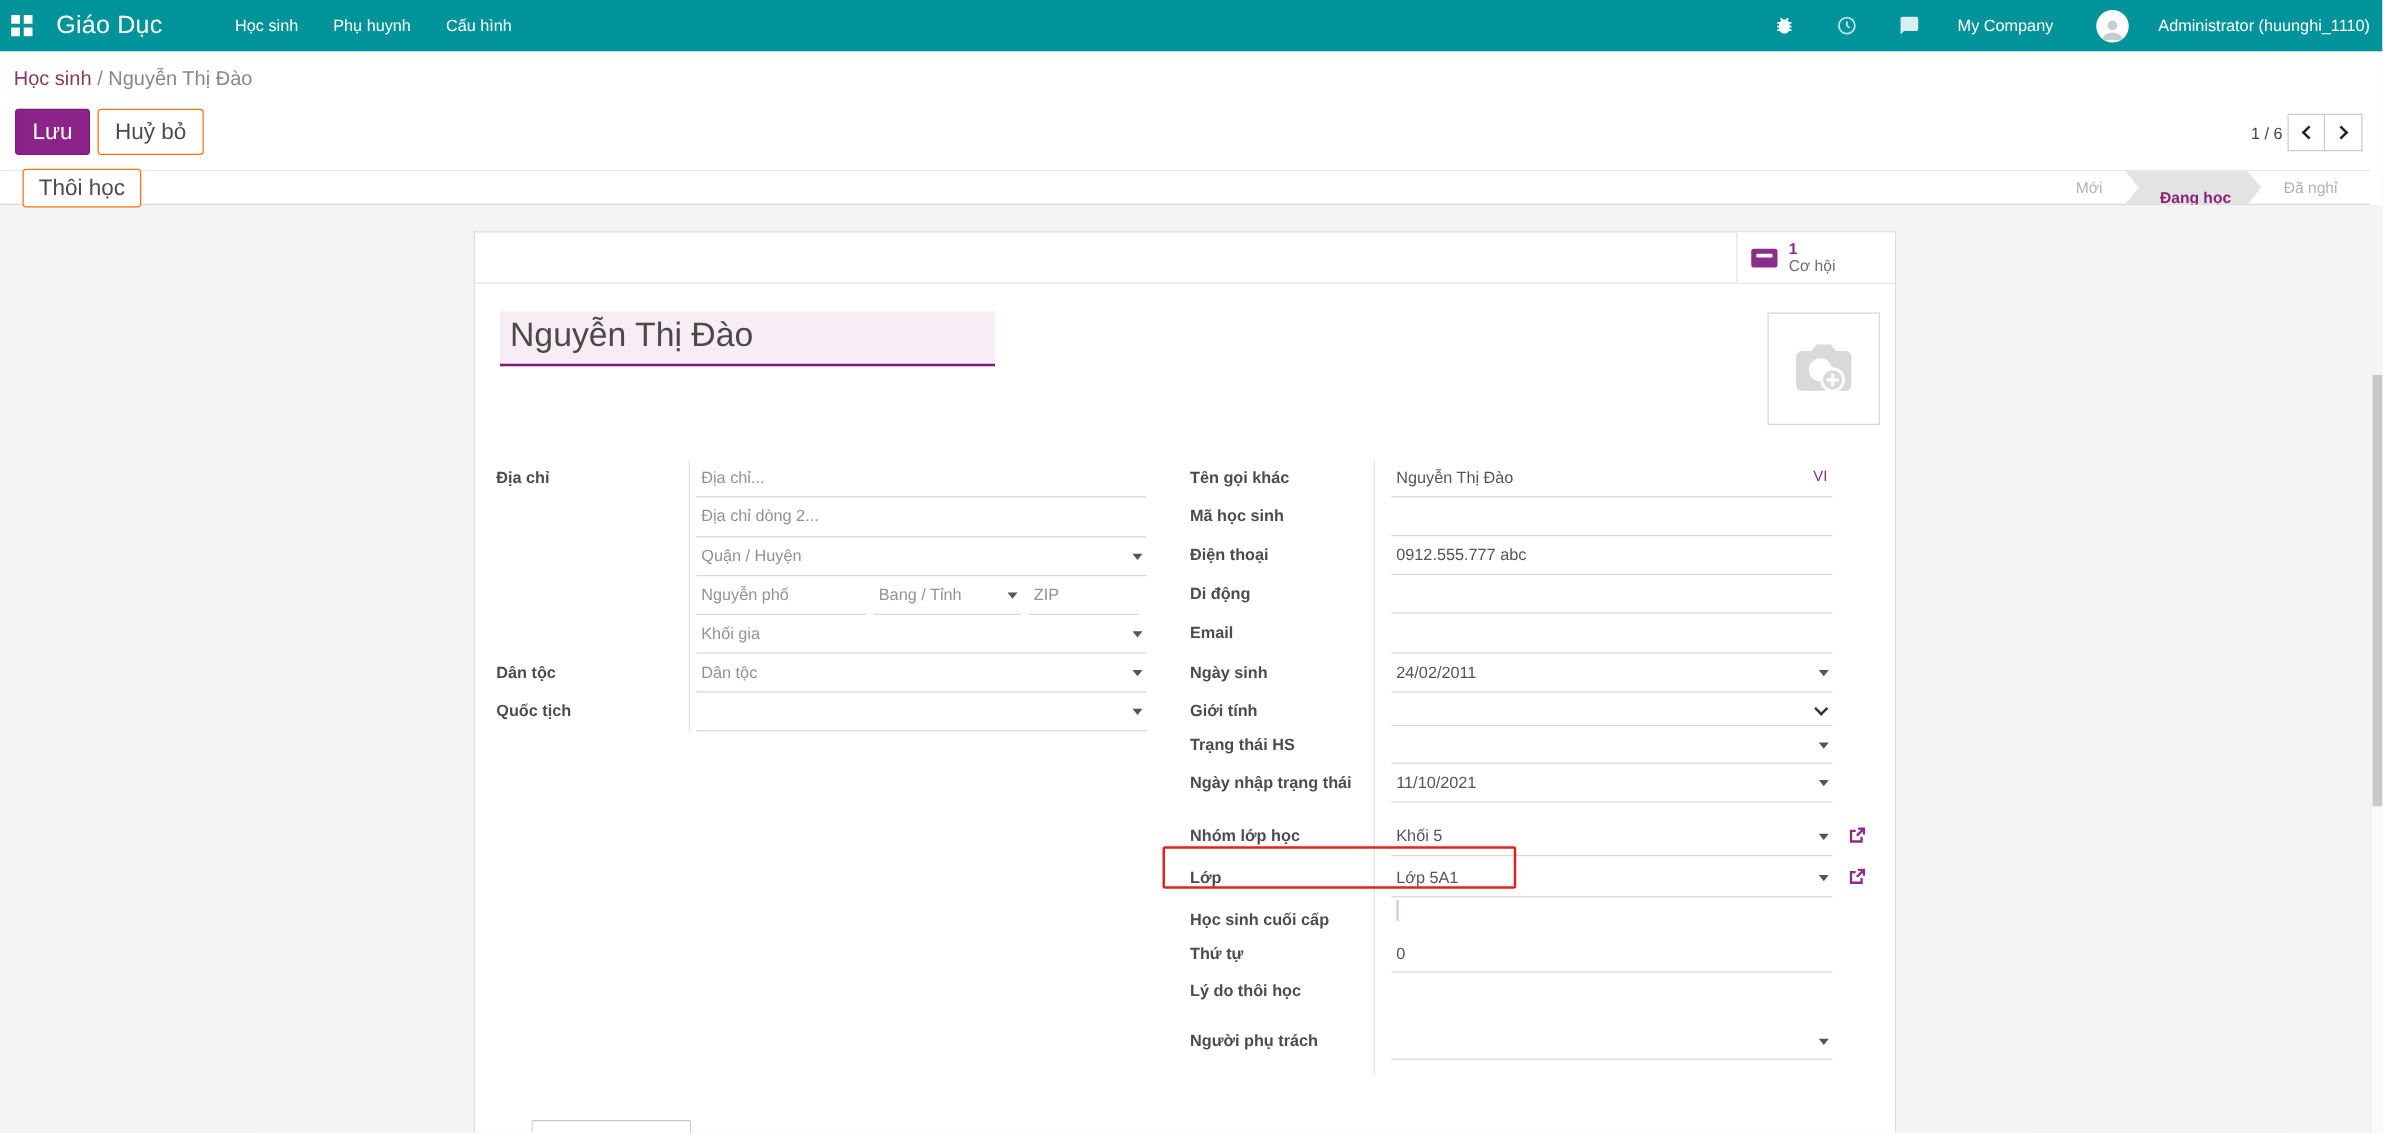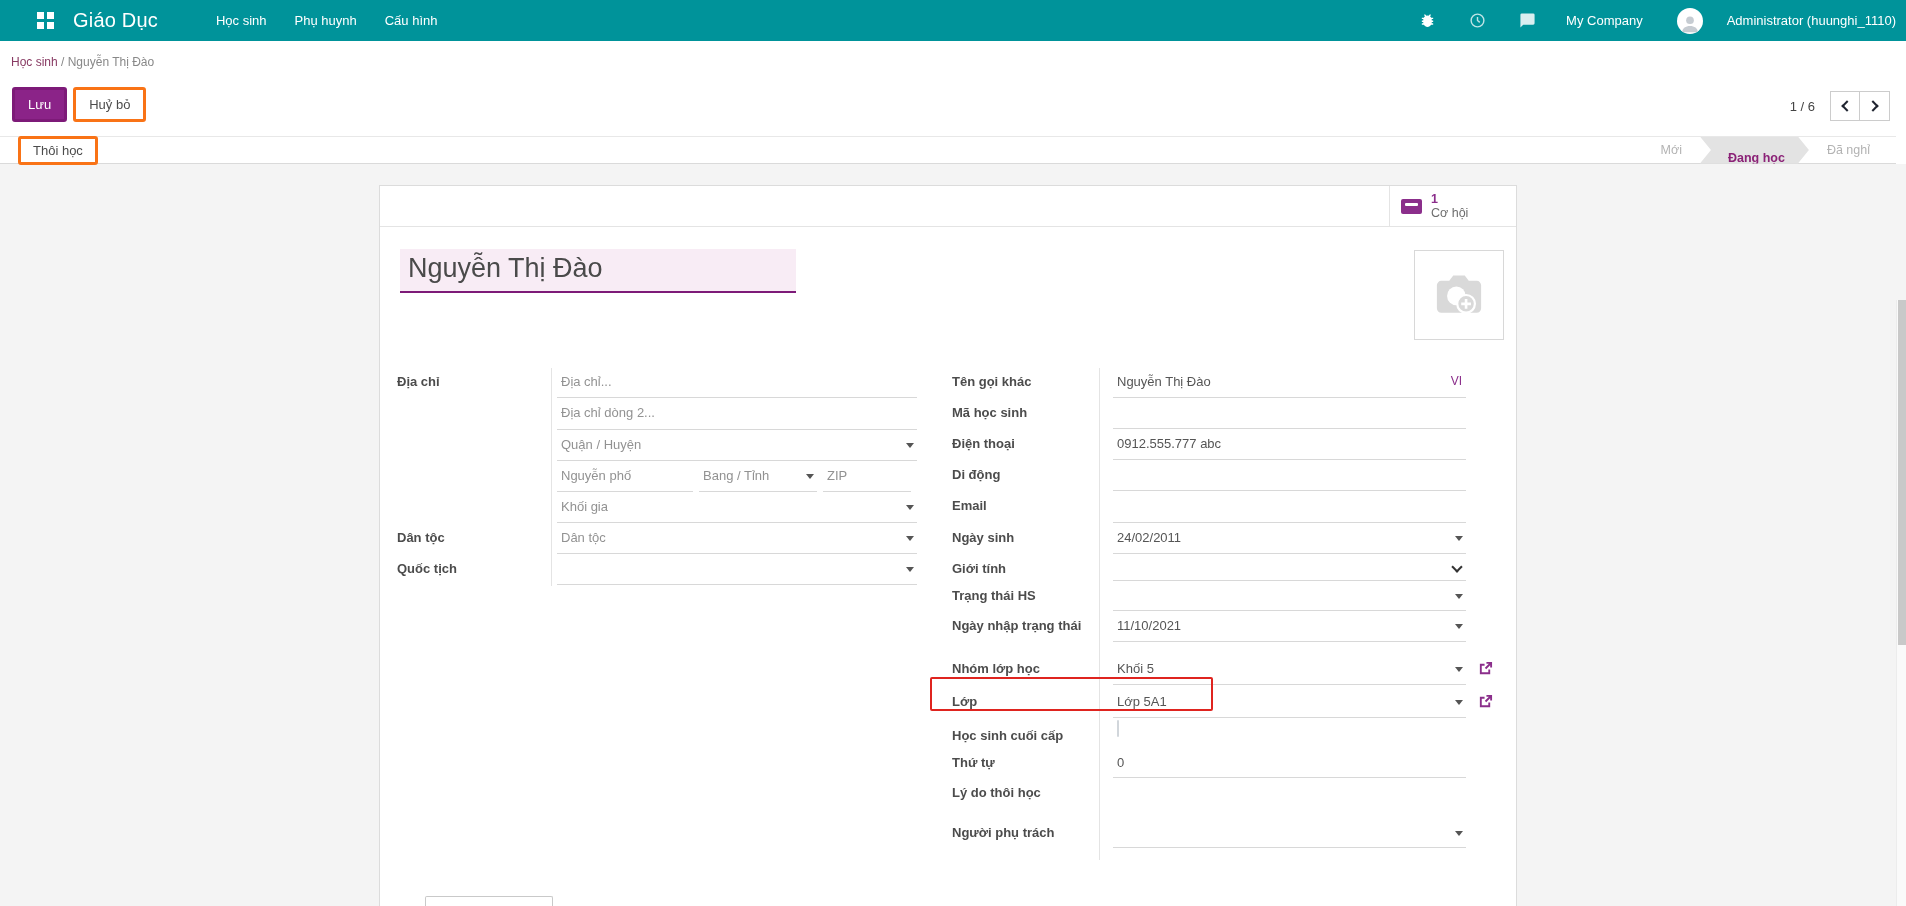--- a/index.html
+++ b/index.html
@@ -1,42 +1,42 @@
 <!DOCTYPE html>
 <html><head>
 <meta charset="utf-8">
 <title>Giáo Dục</title>
 <style>
   * { margin:0; padding:0; box-sizing:border-box; }
   html,body { width:1906px; height:906px; overflow:hidden; }
   body { font-family:"Liberation Sans","DejaVu Sans",sans-serif; background:#fff; position:relative; color:#444; }
 
   
-  .navbar { position:absolute; top:0; left:0; right:0; height:41px; background:#00939a; display:flex; align-items:center; color:#fff; z-index:20;padding-left:28px; }
+  .navbar { position:absolute; top:0; left:0; right:0; height:41px; background:#00939a; display:flex; align-items:center; color:#fff; z-index:20; }
   .apps-icon { margin-left:9px; width:17px; height:17px; display:grid; grid-template-columns:7px 7px; gap:3px; cursor:pointer; }
   .apps-icon span { width:7px; height:7px; background:#fff; }
   .brand { margin-left:19px; font-size:20px; font-weight:500; letter-spacing:.2px; cursor:pointer; }
   .nav-menus { margin-left:56px; display:flex; gap:24px; font-size:13px; }
   .nav-menus a { color:#fff; text-decoration:none; cursor:pointer; padding:4px 2px; }
   .nav-right { margin-left:auto; display:flex; align-items:center; padding-right:10px; font-size:13px;gap:16px; }
   .nav-ico { width:17px; height:17px; margin-left:17px; cursor:pointer; display:inline-flex; }
   .nav-ico svg { width:100%; height:100%; }
   .company { margin-left:14px; cursor:pointer; }
   .avatar { margin-left:18px; width:26px; height:26px; border-radius:50%; background:#fff; overflow:hidden; display:flex; align-items:flex-end; justify-content:center; cursor:pointer; }
   .avatar svg { width:22px; height:22px; }
   .username { margin-left:8px; cursor:pointer; }
 
   
   .control-panel { position:absolute; top:41px; left:0; right:0; height:95px; background:#fff; }
-  .breadcrumb { position:absolute; left:11px; top:14px; font-size:12px; color:#888; }
+  .breadcrumb { position:absolute; left:11px; top:14px; font-size:16px; color:#888; }
   .breadcrumb a { color:#883a63; text-decoration:none; cursor:pointer; }
-  .btn { font-size:13px; padding:7px 13px; border:3px solid #f97316; background:#fff; color:#4c4c4c; border-radius:3px; cursor:pointer; font-family:inherit; }
+  .btn { font-size:18px; padding:7px 13px; border:1px solid #f97316; background:#fff; color:#4c4c4c; border-radius:3px; cursor:pointer; font-family:inherit; }
   .btn-primary { background:#8b2388; border-color:#7d1a78; color:#fff; }
   .cp-buttons { position:absolute; left:12px; top:46px; display:flex; gap:6px; }
-  .pager { position:absolute; right:16px; top:50px; display:flex; align-items:center; gap:15px; }
+  .pager { position:absolute; right:16px; top:50px; display:flex; align-items:center; gap:4px; }
   .pager-count { font-size:13px; color:#444; }
   .pager-btns { display:flex; }
   .pager-btn { width:30px; height:30px; border:1px solid #ccc; background:#fff; display:flex; align-items:center; justify-content:center; cursor:pointer; }
   .pager-btn + .pager-btn { border-left:none; }
   .chev { width:8px; height:8px; border-top:2px solid #1f2430; border-left:2px solid #1f2430; }
   .chev-left  { transform:rotate(-45deg); margin-left:3px; }
   .chev-right { transform:rotate(135deg); margin-right:3px; }
 
   
   .statusbar { position:absolute; top:136px; left:0; right:10px; height:28px; background:#fff; border-top:1px solid #e8e8e8; border-bottom:1px solid #dadada; display:flex; align-items:center; z-index:5; }

